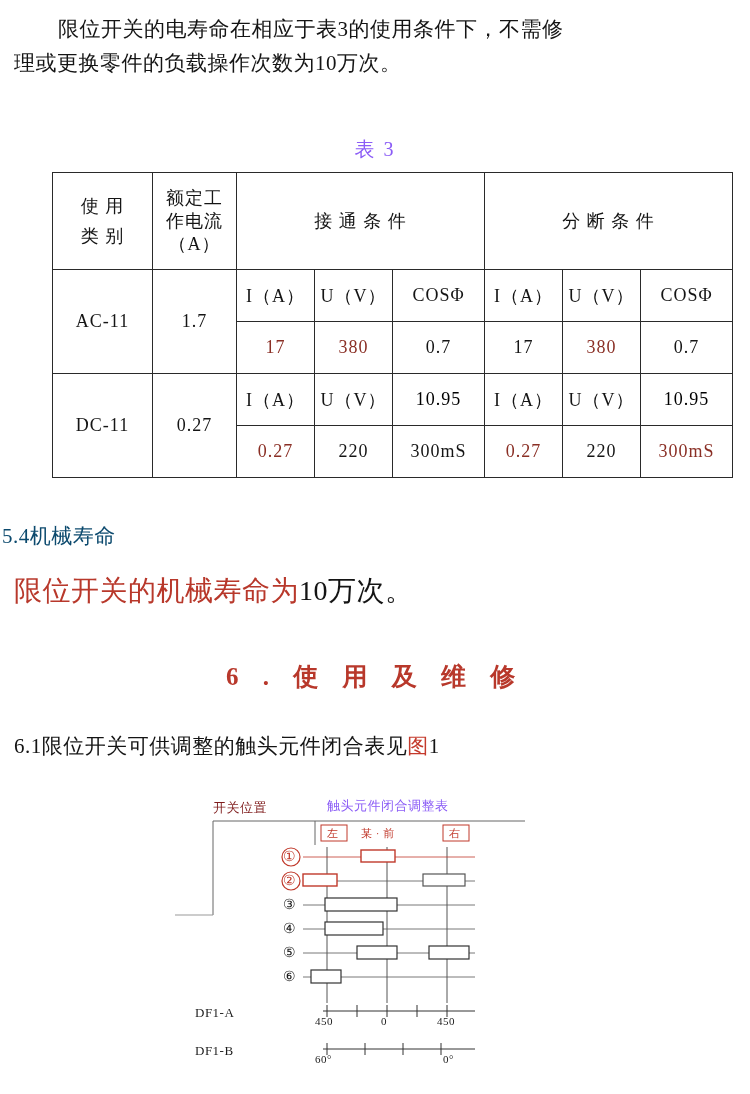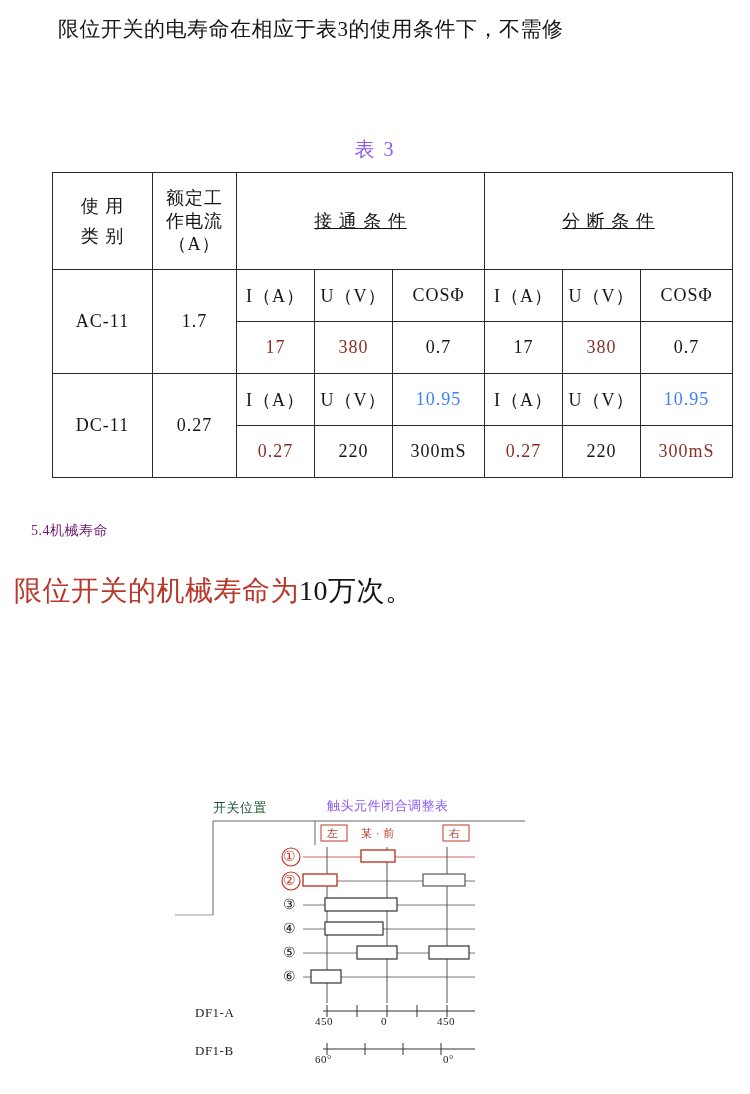--- a/index.html
+++ b/index.html
@@ -72,37 +72,37 @@
   .c-cur { width: 84px; }
   .c-n1  { width: 78px; }
   .c-n2  { width: 78px; }
   .c-n3  { width: 92px; }
   .c-n4  { width: 78px; }
   .c-n5  { width: 78px; }
   .c-n6  { width: 92px; }
 
   .hdr-use { height: 92px; line-height: 30px; letter-spacing: 6px; margin-left: 36px; }
   .hdr-cur { height: 92px; line-height: 23px; font-size: 17px; letter-spacing: 1px; }
-  .hdr-cond { letter-spacing: 9px; font-size: 19px; text-decoration: underline; }
+  .hdr-cond { letter-spacing: 9px; font-size: 19px; }
 
   .row-h { height: 52px; }
   .row-v { height: 52px; }
   .lbl-cell { letter-spacing: 3px; }
 
-  .red { color: #3b82f6; }
+  .red { color: #000000; }
   .dim { color: #8a2f25; }
 
   
   .sec54 {
     position: absolute;
-    left: 31px;
+    left: 2px;
     top: 522px;
-    font-size: 14px;
-    letter-spacing: 0.5px;
-    color: #701a75;
+    font-size: 21px;
+    letter-spacing: 0.5px;
+    color: #0c4a6e;
   }
   .sec54-body {
     position: absolute;
     left: 14px;
     top: 572px;
     font-size: 28px;
     letter-spacing: 0.5px;
     color: #b8382b;
   }
   .sec54-body .blk { color: #141414; }
@@ -145,20 +145,21 @@
     letter-spacing: 0.5px;
   }
 </style>
 </head>
 <body>
 
 <div class="page">
 
   <div class="intro">
     <span class="ln ln1">限位开关的电寿命在相应于表3的使用条件下，不需修</span>
+    <span class="ln">理或更换零件的负载操作次数为10万次。</span>
   </div>
 
   <div class="table-caption">表 3</div>
 
   <div class="tbl-wrap">
     <table class="t3">
       <colgroup>
         <col class="c-use">
           <col class="c-cur">
         <col class="c-n1">
@@ -222,21 +223,25 @@
         </tr>
       </tbody>
     </table>
   </div>
 
   <div class="sec54">5.4机械寿命</div>
   <div class="sec54-body">
     <span>限位开关的机械寿命为</span><span class="blk">10万次。</span>
   </div>
 
-
+  <div class="sec6">6 . 使 用 及 维 修</div>
+
+  <div class="sec61">
+    <span>6.1限位开关可供调整的触头元件闭合表见</span><span class="rd">图</span><span>1</span>
+  </div>
 
   <div class="figure">
     <svg width="400" height="290" viewBox="0 0 400 290">
 
       <line x1="38" y1="26" x2="350" y2="26" stroke="#666" stroke-width="1"></line>
 
       <line x1="38" y1="26" x2="38" y2="120" stroke="#666" stroke-width="1"></line>
       <line x1="0" y1="120" x2="38" y2="120" stroke="#999" stroke-width="1"></line>
       <line x1="140" y1="26" x2="140" y2="50" stroke="#666" stroke-width="1"></line>
 
@@ -277,21 +282,21 @@
       <line x1="148" y1="254" x2="300" y2="254" stroke="#333" stroke-width="1"></line>
       <line x1="152" y1="248" x2="152" y2="260" stroke="#333" stroke-width="1"></line>
       <line x1="190" y1="248" x2="190" y2="260" stroke="#333" stroke-width="1"></line>
       <line x1="228" y1="248" x2="228" y2="260" stroke="#333" stroke-width="1"></line>
       <line x1="266" y1="248" x2="266" y2="260" stroke="#333" stroke-width="1"></line>
 
       <circle cx="116" cy="62" r="9" fill="none" stroke="#c0392b" stroke-width="1.2"></circle>
       <circle cx="116" cy="86" r="9" fill="none" stroke="#c0392b" stroke-width="1.2"></circle>
     </svg>
 
-    <div class="fig-label" style="left:38px; top:4px; color:#14532d;">开关位置</div>
+    <div class="fig-label" style="left:38px; top:4px; color:#7f1d1d;">开关位置</div>
     <div class="fig-label" style="left:152px; top:2px; color:#8b5cf6;">触头元件闭合调整表</div>
 
     <div class="fig-label" style="left:152px; top:31px; color:#c0392b; font-size:11px;">左</div>
     <div class="fig-label" style="left:186px; top:31px; color:#c0392b; font-size:11px;">某 · 前</div>
     <div class="fig-label" style="left:274px; top:31px; color:#c0392b; font-size:11px;">右</div>
 
     <div class="fig-label" style="left:108px; top:53px; color:#c0392b; font-size:14px;">①</div>
     <div class="fig-label" style="left:108px; top:77px; color:#c0392b; font-size:14px;">②</div>
     <div class="fig-label" style="left:108px; top:101px; font-size:14px;">③</div>
     <div class="fig-label" style="left:108px; top:125px; font-size:14px;">④</div>

